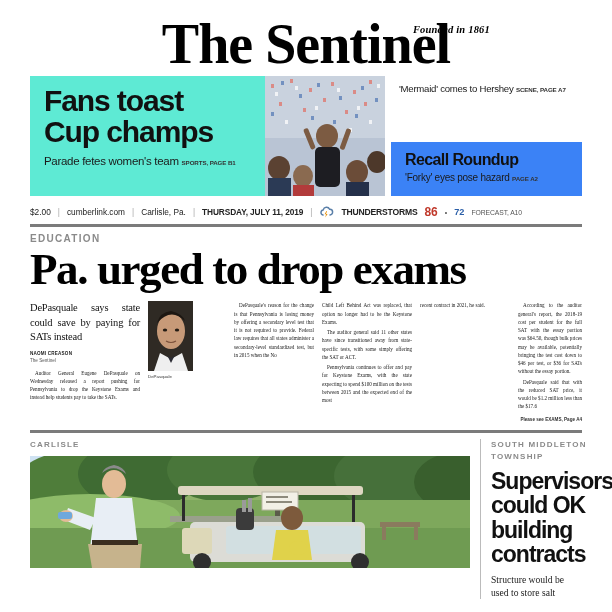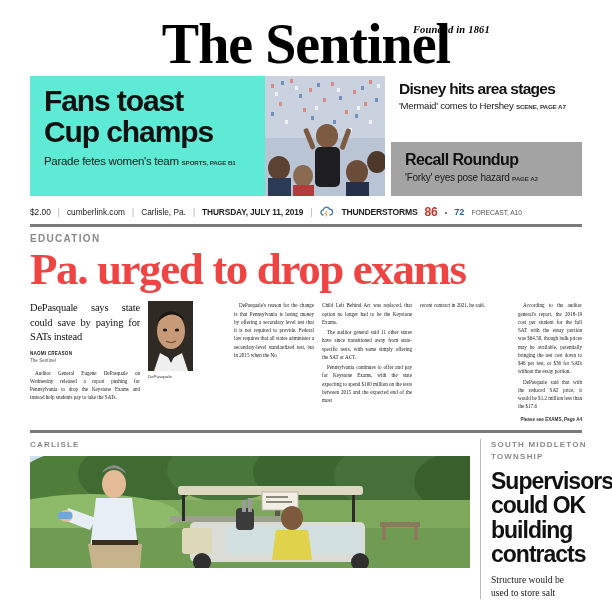--- a/index.html
+++ b/index.html
@@ -27,21 +27,21 @@
   .promo-ref{font-family:"Liberation Sans",sans-serif;font-weight:700;
      font-size:6.2px;letter-spacing:-.1px;color:#333;}
   .promo-photo{flex:0 0 120px;position:relative;overflow:hidden;background:#9aa7bb;}
 
   .promo-right{flex:1;margin-left:6px;display:flex;flex-direction:column;}
   .promo-disney{flex:0 0 58px;padding:4px 0 0 8px;}
   .promo-d-hl{font-family:"Liberation Sans",sans-serif;font-weight:700;
      font-size:15.5px;letter-spacing:-.7px;color:#111;line-height:1.1;}
   .promo-d-sub{font-family:"Liberation Sans",sans-serif;font-size:9.6px;
      line-height:1.28;color:#1a1a1a;margin-top:3px;letter-spacing:-.25px;}
-  .promo-recall{flex:1;background:#a3a3a3;margin-top:4px;padding:9px 0 0 14px;}
+  .promo-recall{flex:1;background:#3b82f6;margin-top:4px;padding:9px 0 0 14px;}
   .promo-r-hl{font-family:"Liberation Sans",sans-serif;font-weight:700;
      font-size:16px;letter-spacing:-.6px;color:#111;}
   .promo-r-sub{font-family:"Liberation Sans",sans-serif;font-size:10px;
      color:#1a1a1a;margin-top:3px;letter-spacing:-.25px;}
 
   
   .infobar{margin:9px 30px 0 30px;display:flex;align-items:center;
       justify-content:flex-start;gap:7px;font-family:"Liberation Sans",sans-serif;
       font-size:8.3px;color:#222;}
   .infobar .sep{color:#aaa;}
@@ -52,21 +52,21 @@
   .wx-dot{color:#555;font-size:7px;}
   .wx-lo{font-weight:700;color:#2b5fa8;font-size:9.2px;}
   .wx-fc{font-size:6.8px;color:#555;letter-spacing:-.1px;}
   .rule-thick{margin:5px 30px 0 30px;height:3px;background:#7b7b7b;}
 
   
   .lead{margin:6px 30px 0 30px;}
   .kicker{font-family:"Liberation Sans",sans-serif;font-size:10px;
      letter-spacing:1.3px;color:#8a8a8a;font-weight:700;}
   .lead-hl{font-family:"Liberation Serif",serif;font-weight:700;font-size:45px;
-     line-height:1.03;letter-spacing:-1.4px;margin-top:2px;color:#ef4444;}
+     line-height:1.03;letter-spacing:-1.4px;margin-top:2px;color:#000000;}
 
   .lead-body{display:flex;gap:8px;margin-top:9px;}
   .col{font-family:"Liberation Serif",serif;font-size:5.1px;line-height:1.62;
        text-align:justify;color:#1a1a1a;}
   .col p{margin:0 0 2px 0;text-indent:5px;}
   .col p.noind{text-indent:0;}
   .c1{flex:0 0 110px;}
   .c2{flex:0 0 78px;}
   .c3{flex:0 0 80px;}
   .c4{flex:0 0 90px;}
@@ -172,21 +172,20 @@
           <rect x="28" y="109" width="21" height="14" fill="#b23b3b"></rect>
           <ellipse cx="92" cy="96" rx="11" ry="12" fill="#6b4c38"></ellipse>
           <rect x="81" y="106" width="23" height="18" fill="#24304a"></rect>
           <ellipse cx="112" cy="86" rx="10" ry="11" fill="#4d382a"></ellipse>
         </svg>
       </div>
     </div>
 
     <div class="promo-right">
       <div class="promo-disney">
-        <div class="promo-d-hl">Disney hits area stages</div>
         <div class="promo-d-sub">
           <div>
             <span>'Mermaid' comes to Hershey</span>
             <span class="promo-ref">SCENE, PAGE A7</span>
           </div>
         </div>
       </div>
       <div class="promo-recall">
         <div class="promo-r-hl">Recall Roundup</div>
         <div class="promo-r-sub">

